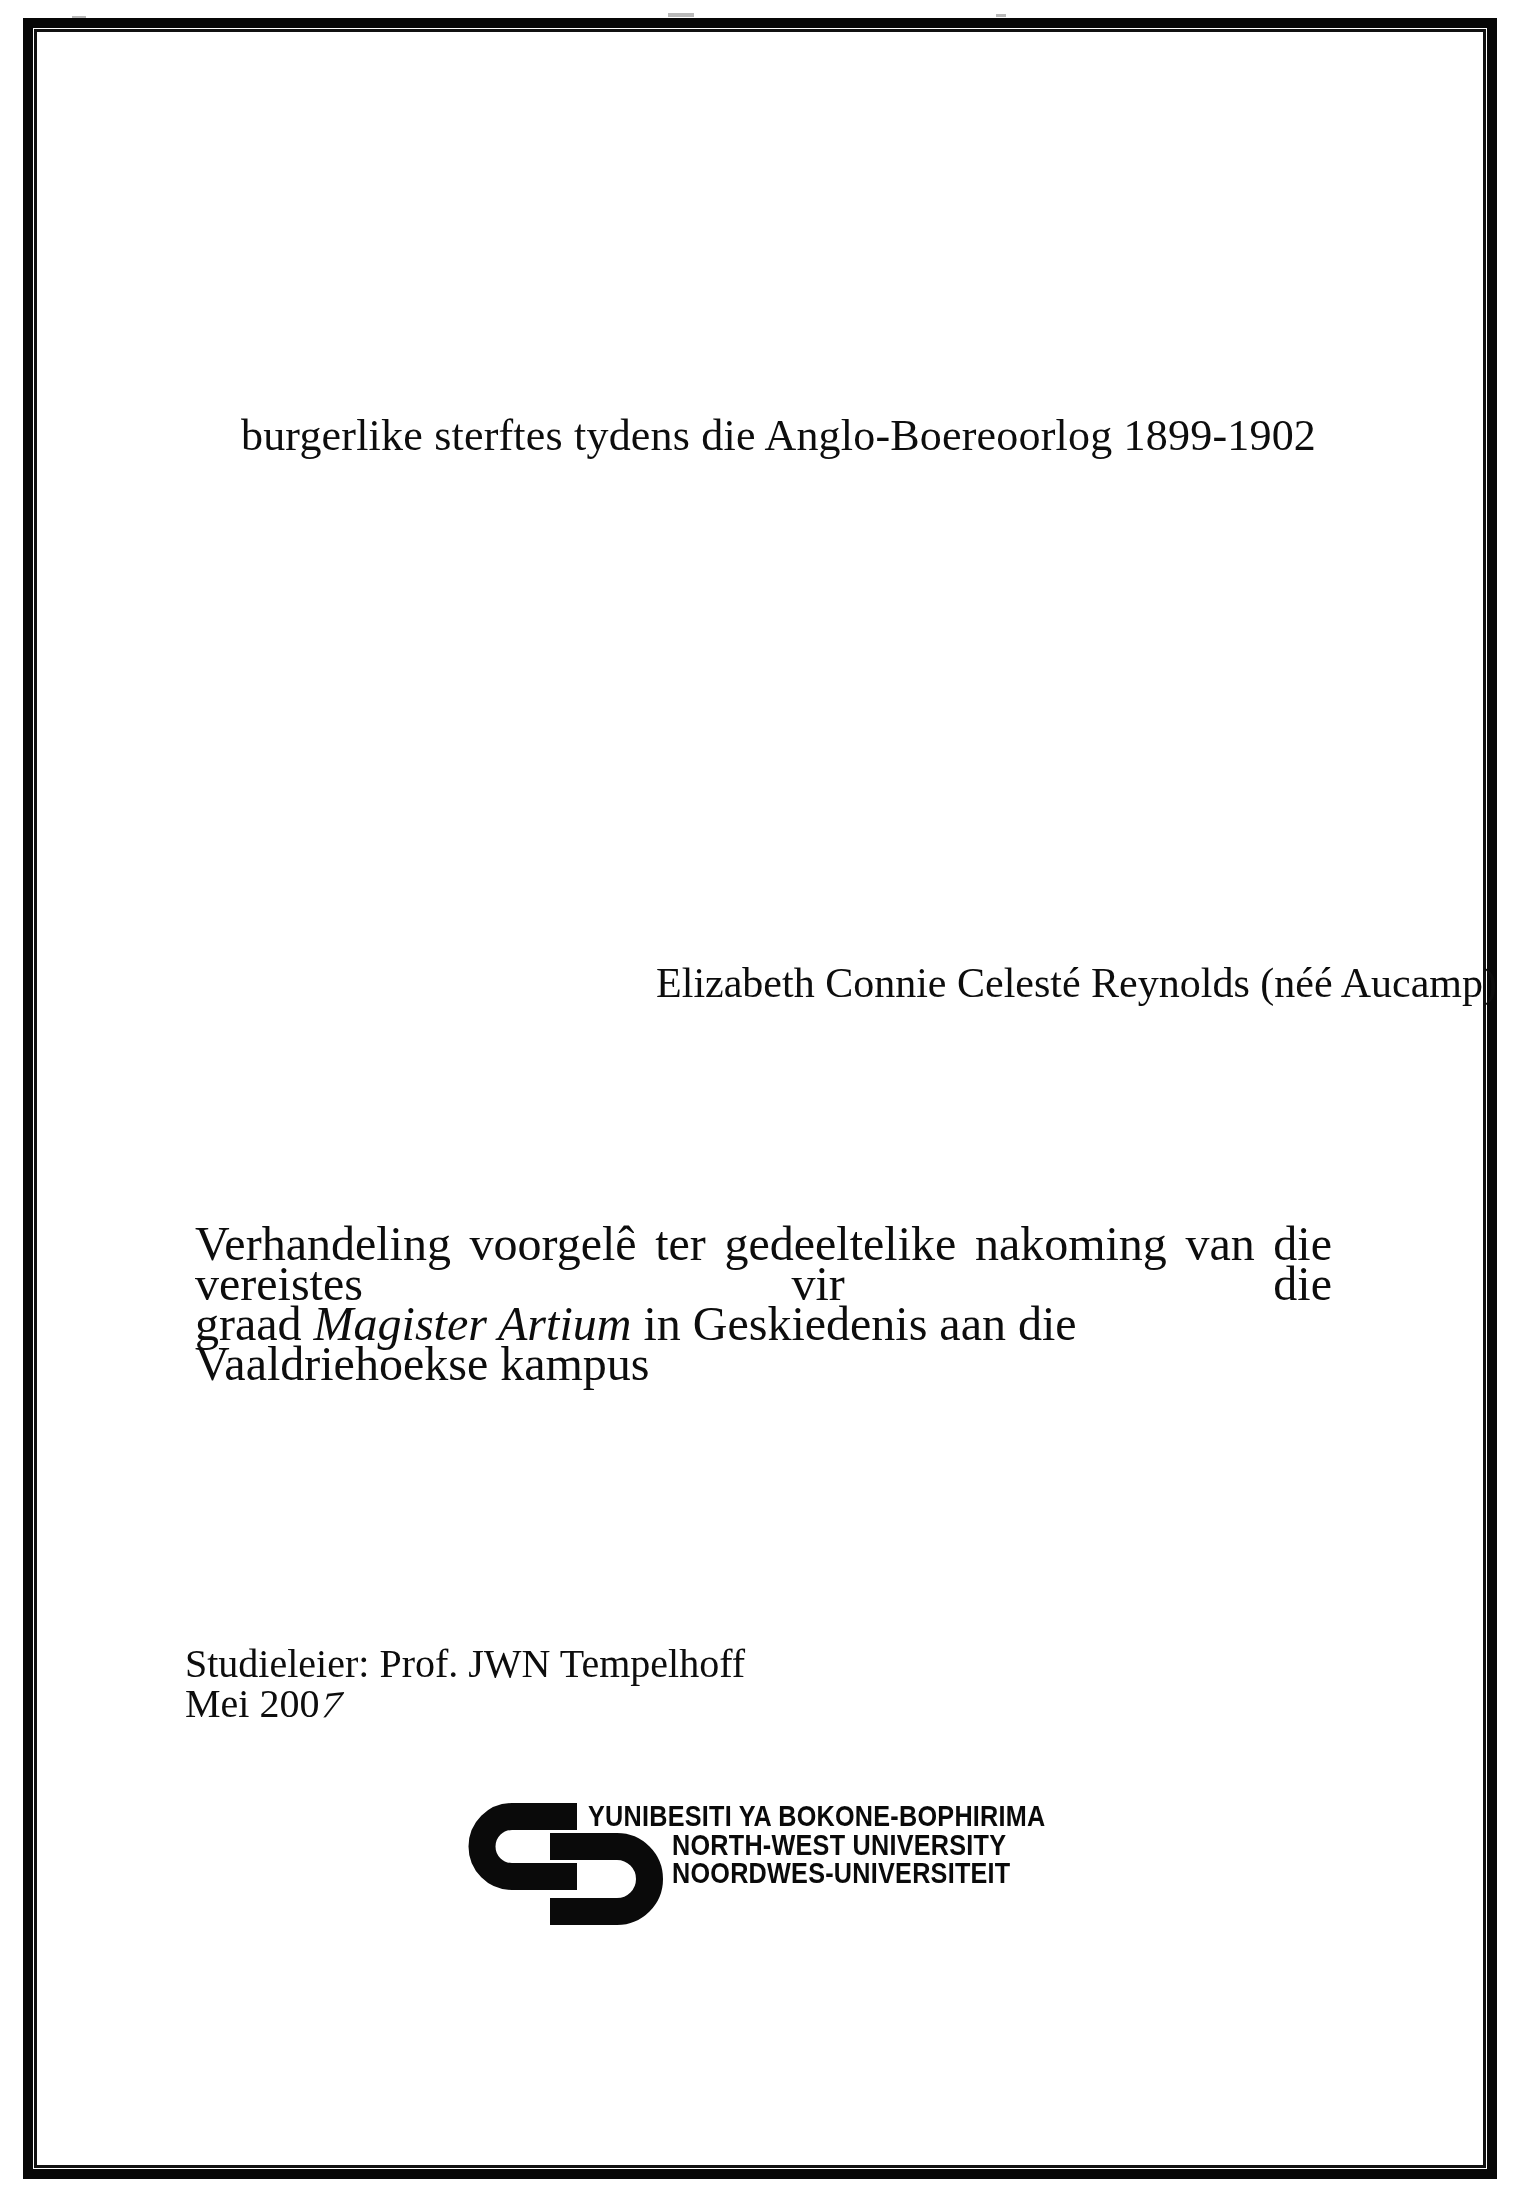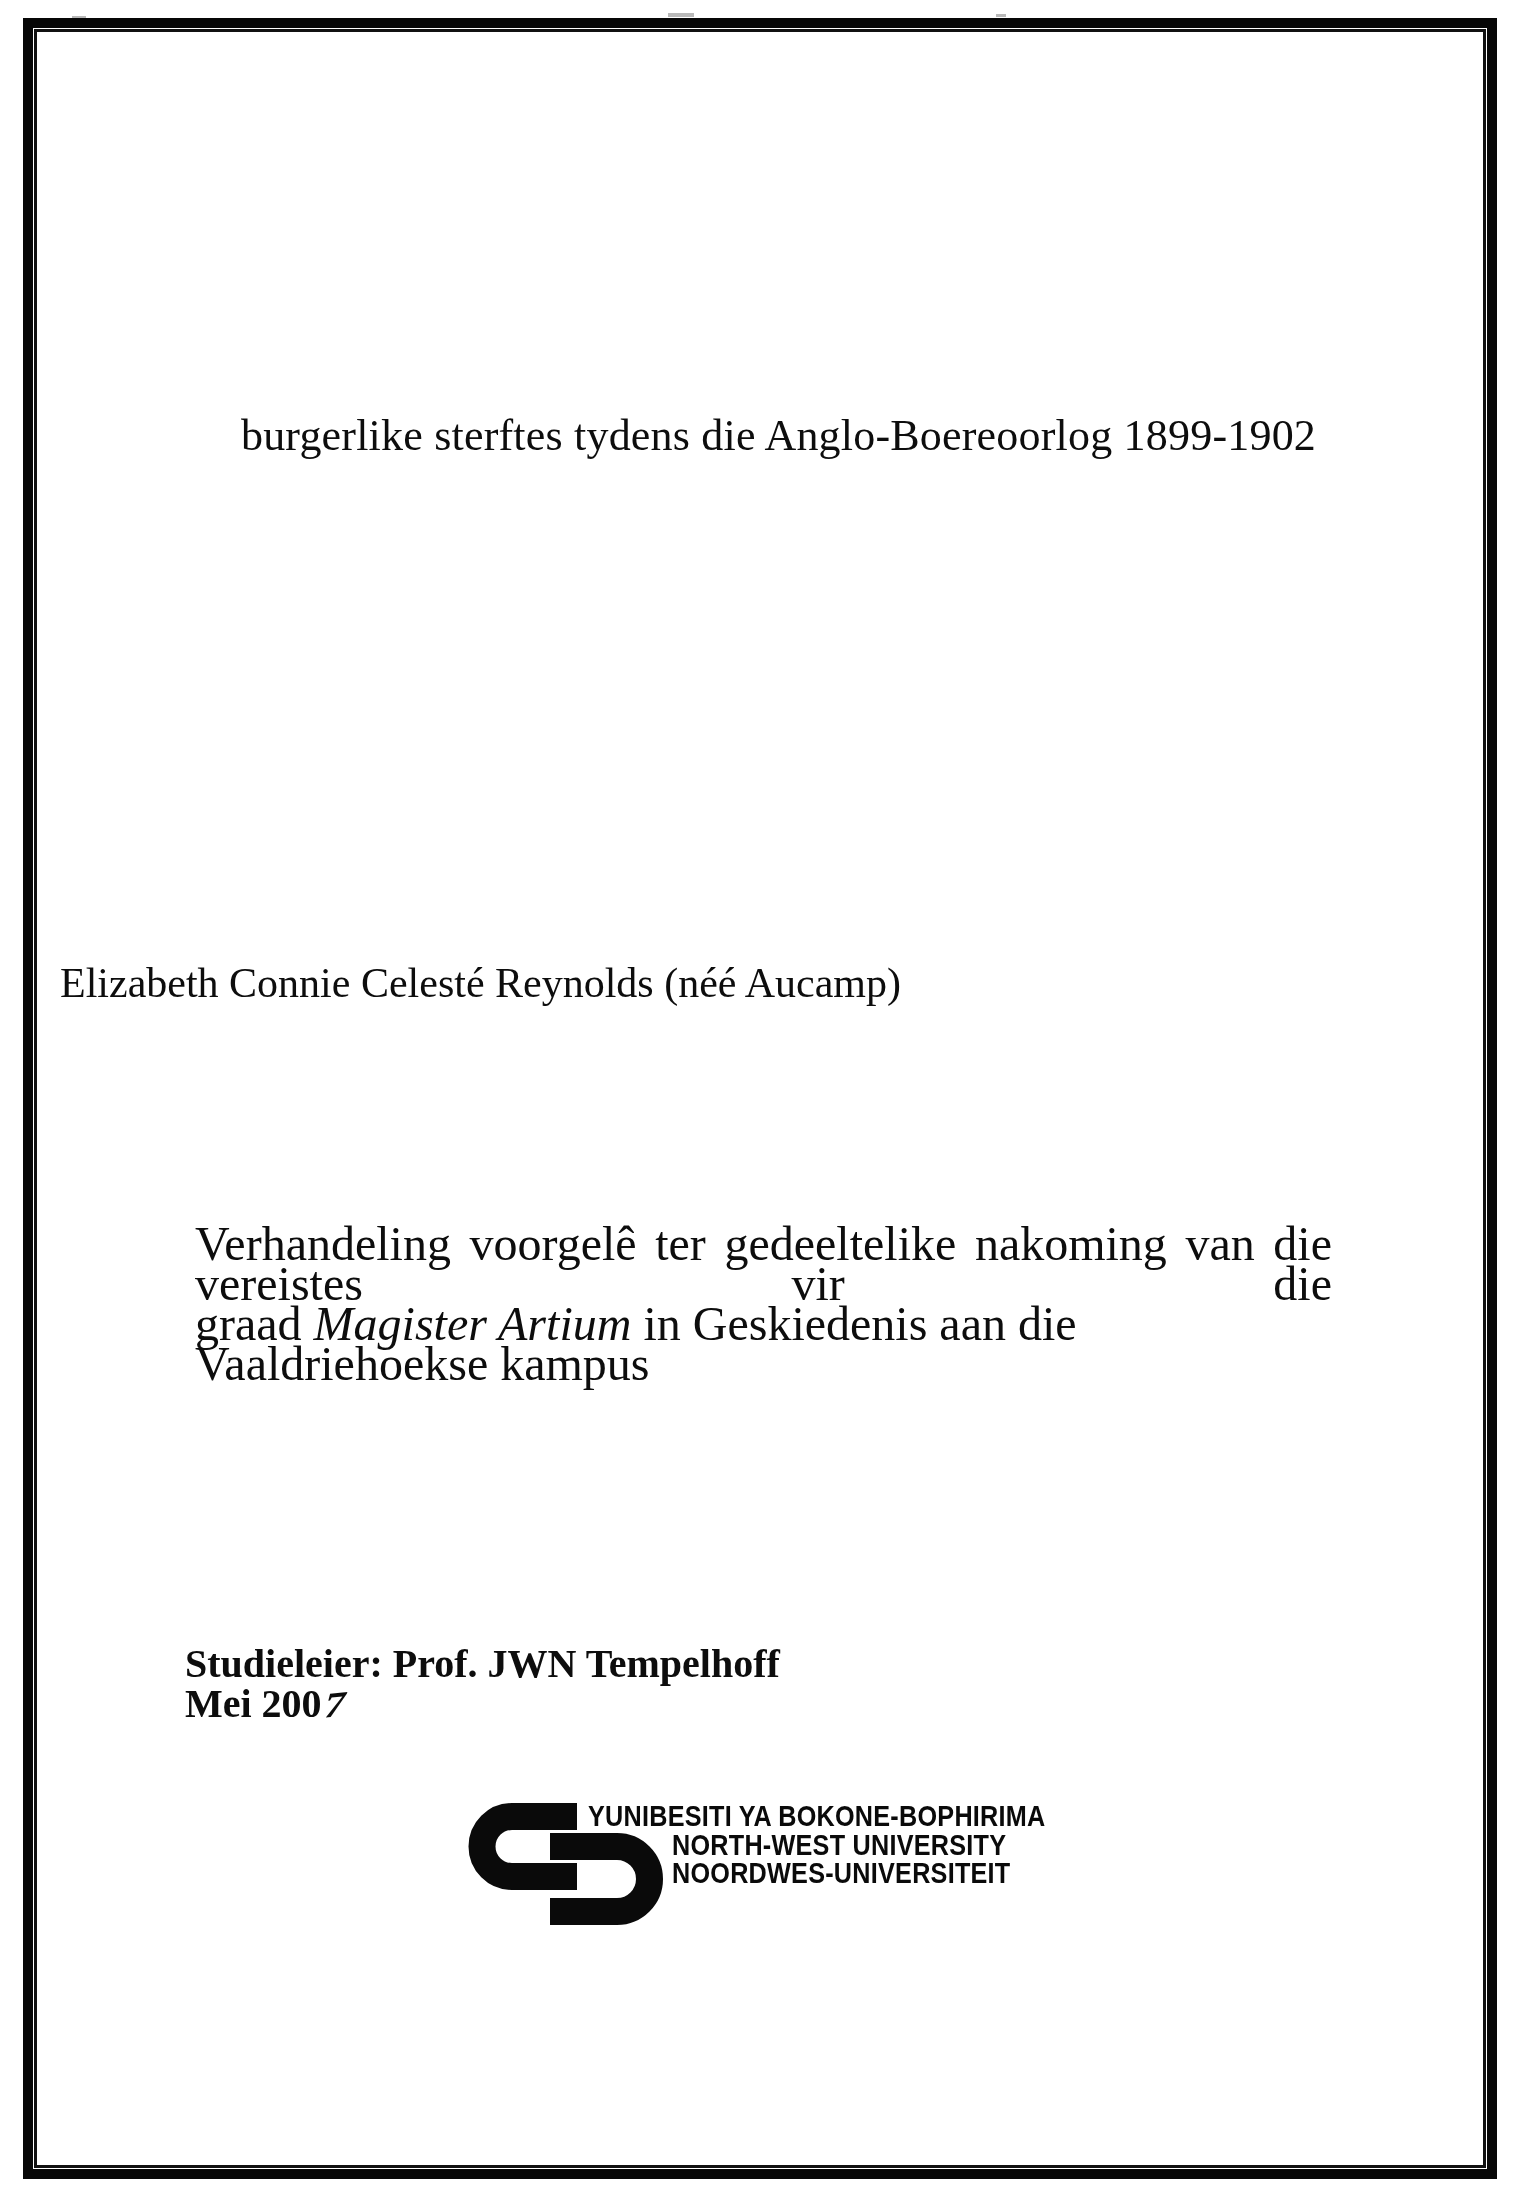--- a/index.html
+++ b/index.html
@@ -45,41 +45,40 @@
     left: 60px; right: 30px;
     top: 800px;
     text-align: center;
     font-size: 42px;
     line-height: 48px;
   }
   .author {
     position: absolute;
     left: 60px; right: 30px;
     top: 958px;
-    text-align: left;
+    text-align: right;
     font-size: 42px;
     line-height: 50px;
   }
   .declaration {
     position: absolute;
     left: 195px;
     width: 1137px;
     top: 1224px;
     font-size: 48px;
     line-height: 40px;
   }
   .declaration .just { text-align: justify; text-align-last: justify; }
   .declaration .ital { font-style: italic; font-family: Liberation Serif, serif; }
   .supervisor-block {
     position: absolute;
     left: 185px;
     top: 1644px;
     font-size: 40px;
     line-height: 40px;
-    font-weight: bold;
   }
   .date-seven {
     display: inline-block;
     transform: skewX(-20deg) rotate(-6deg) scaleY(0.92);
     transform-origin: 50% 80%;
   }
   .logo-mark {
     position: absolute;
     left: 450px; top: 1795px;
   }

